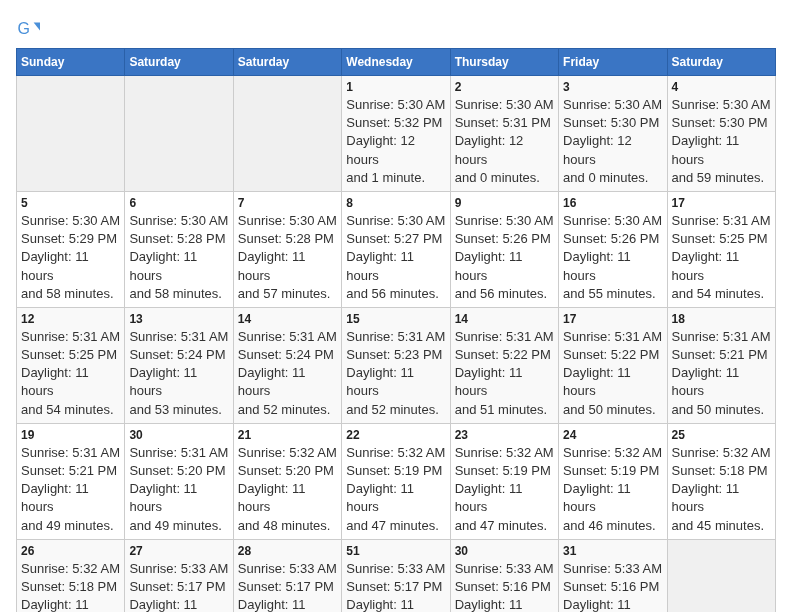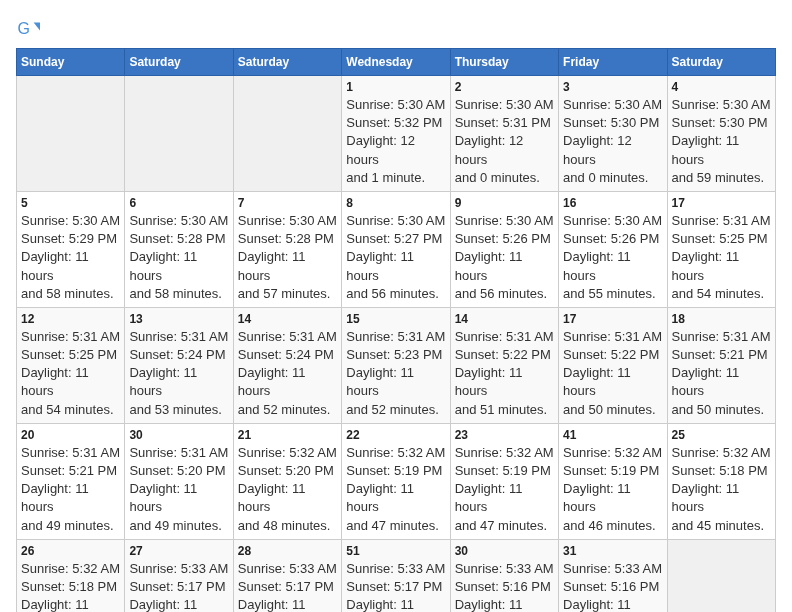--- a/index.html
+++ b/index.html
@@ -250,21 +250,21 @@
         <td>
           <div class="day-number">18</div>
           <div class="day-info" style="white-space: pre-line;">Sunrise: 5:31 AM
 Sunset: 5:21 PM
 Daylight: 11 hours
 and 50 minutes.</div>
         </td>
       </tr>
       <tr>
         <td>
-          <div class="day-number">20</div>
+          <div class="day-number">19</div>
           <div class="day-info" style="white-space: pre-line;">Sunrise: 5:31 AM
 Sunset: 5:21 PM
 Daylight: 11 hours
 and 49 minutes.</div>
         </td>
         <td>
           <div class="day-number">30</div>
           <div class="day-info" style="white-space: pre-line;">Sunrise: 5:31 AM
 Sunset: 5:20 PM
 Daylight: 11 hours
@@ -285,21 +285,21 @@
 and 47 minutes.</div>
         </td>
         <td>
           <div class="day-number">23</div>
           <div class="day-info" style="white-space: pre-line;">Sunrise: 5:32 AM
 Sunset: 5:19 PM
 Daylight: 11 hours
 and 47 minutes.</div>
         </td>
         <td>
-          <div class="day-number">41</div>
+          <div class="day-number">24</div>
           <div class="day-info" style="white-space: pre-line;">Sunrise: 5:32 AM
 Sunset: 5:19 PM
 Daylight: 11 hours
 and 46 minutes.</div>
         </td>
         <td>
           <div class="day-number">25</div>
           <div class="day-info" style="white-space: pre-line;">Sunrise: 5:32 AM
 Sunset: 5:18 PM
 Daylight: 11 hours

